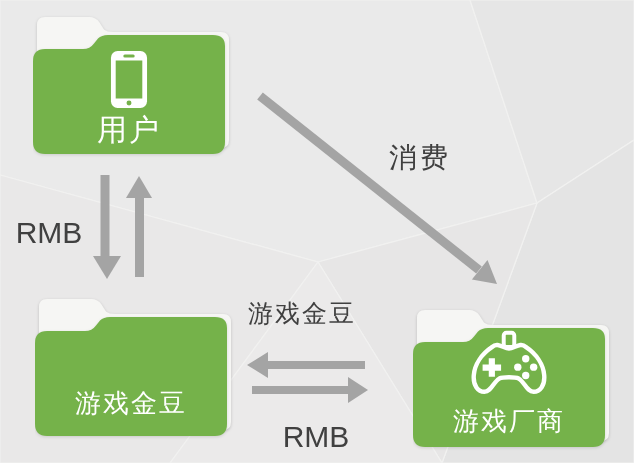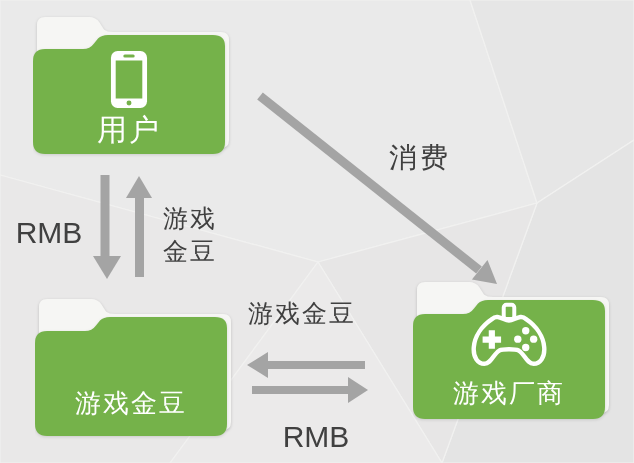--- a/index.html
+++ b/index.html
@@ -7,21 +7,21 @@
     width: 634px; height: 463px; overflow: hidden;
     font-family: "Liberation Sans", "DejaVu Sans", sans-serif;
     background: #e8e8e8;
   }
   .canvas { position: relative; width: 634px; height: 463px; }
   .bg-svg, .arrows-svg { position: absolute; left: 0; top: 0; }
 
   .node { position: absolute; width: 200px; height: 141px; }
   .node-user    { left: 33px;  top: 15px;  }
   .node-gamebox { left: 35px;  top: 297px; }
-  .node-vendor  { left: 413px; top: 280px; }
+  .node-vendor  { left: 413px; top: 308px; }
   .folder-svg { position: absolute; left: 0; top: 0; }
   .folder-back  { fill: #f6f6f4; filter: drop-shadow(0 1.5px 1.5px rgba(0,0,0,0.18)); }
   .folder-front { fill: #75b24a; filter: drop-shadow(0 1.5px 1.5px rgba(0,0,0,0.12)); }
 
   .node-content { position: absolute; left: 0; top: 0; width: 232px; height: 141px; }
   .node-icon { position: absolute; }
   .phone-icon   { left: 77px; top: 35px; }
   .gamepad-icon { left: 52px; top: 22px; }
   .node-title {
     position: absolute; left: 0; width: 192px; text-align: center;
@@ -124,20 +124,16 @@
         <circle cx="60" cy="42" r="4.2" fill="#ffffff"></circle>
         <circle cx="78" cy="42" r="4.2" fill="#ffffff"></circle>
         <circle cx="69" cy="51.5" r="4.2" fill="#ffffff"></circle>
       </svg>
       <div class="node-title vendor-title">游戏厂商</div>
     </div>
   </div>
 
   <div class="edge-label label-consume">消费</div>
   <div class="edge-label label-rmb-left">RMB</div>
-  <div class="edge-label label-beans-v">
-    <span style="display:block">游戏</span>
-    <span style="display:block">金豆</span>
-  </div>
   <div class="edge-label label-beans-h">游戏金豆</div>
   <div class="edge-label label-rmb-bot">RMB</div>
 
 </div>
 
 </body></html>

